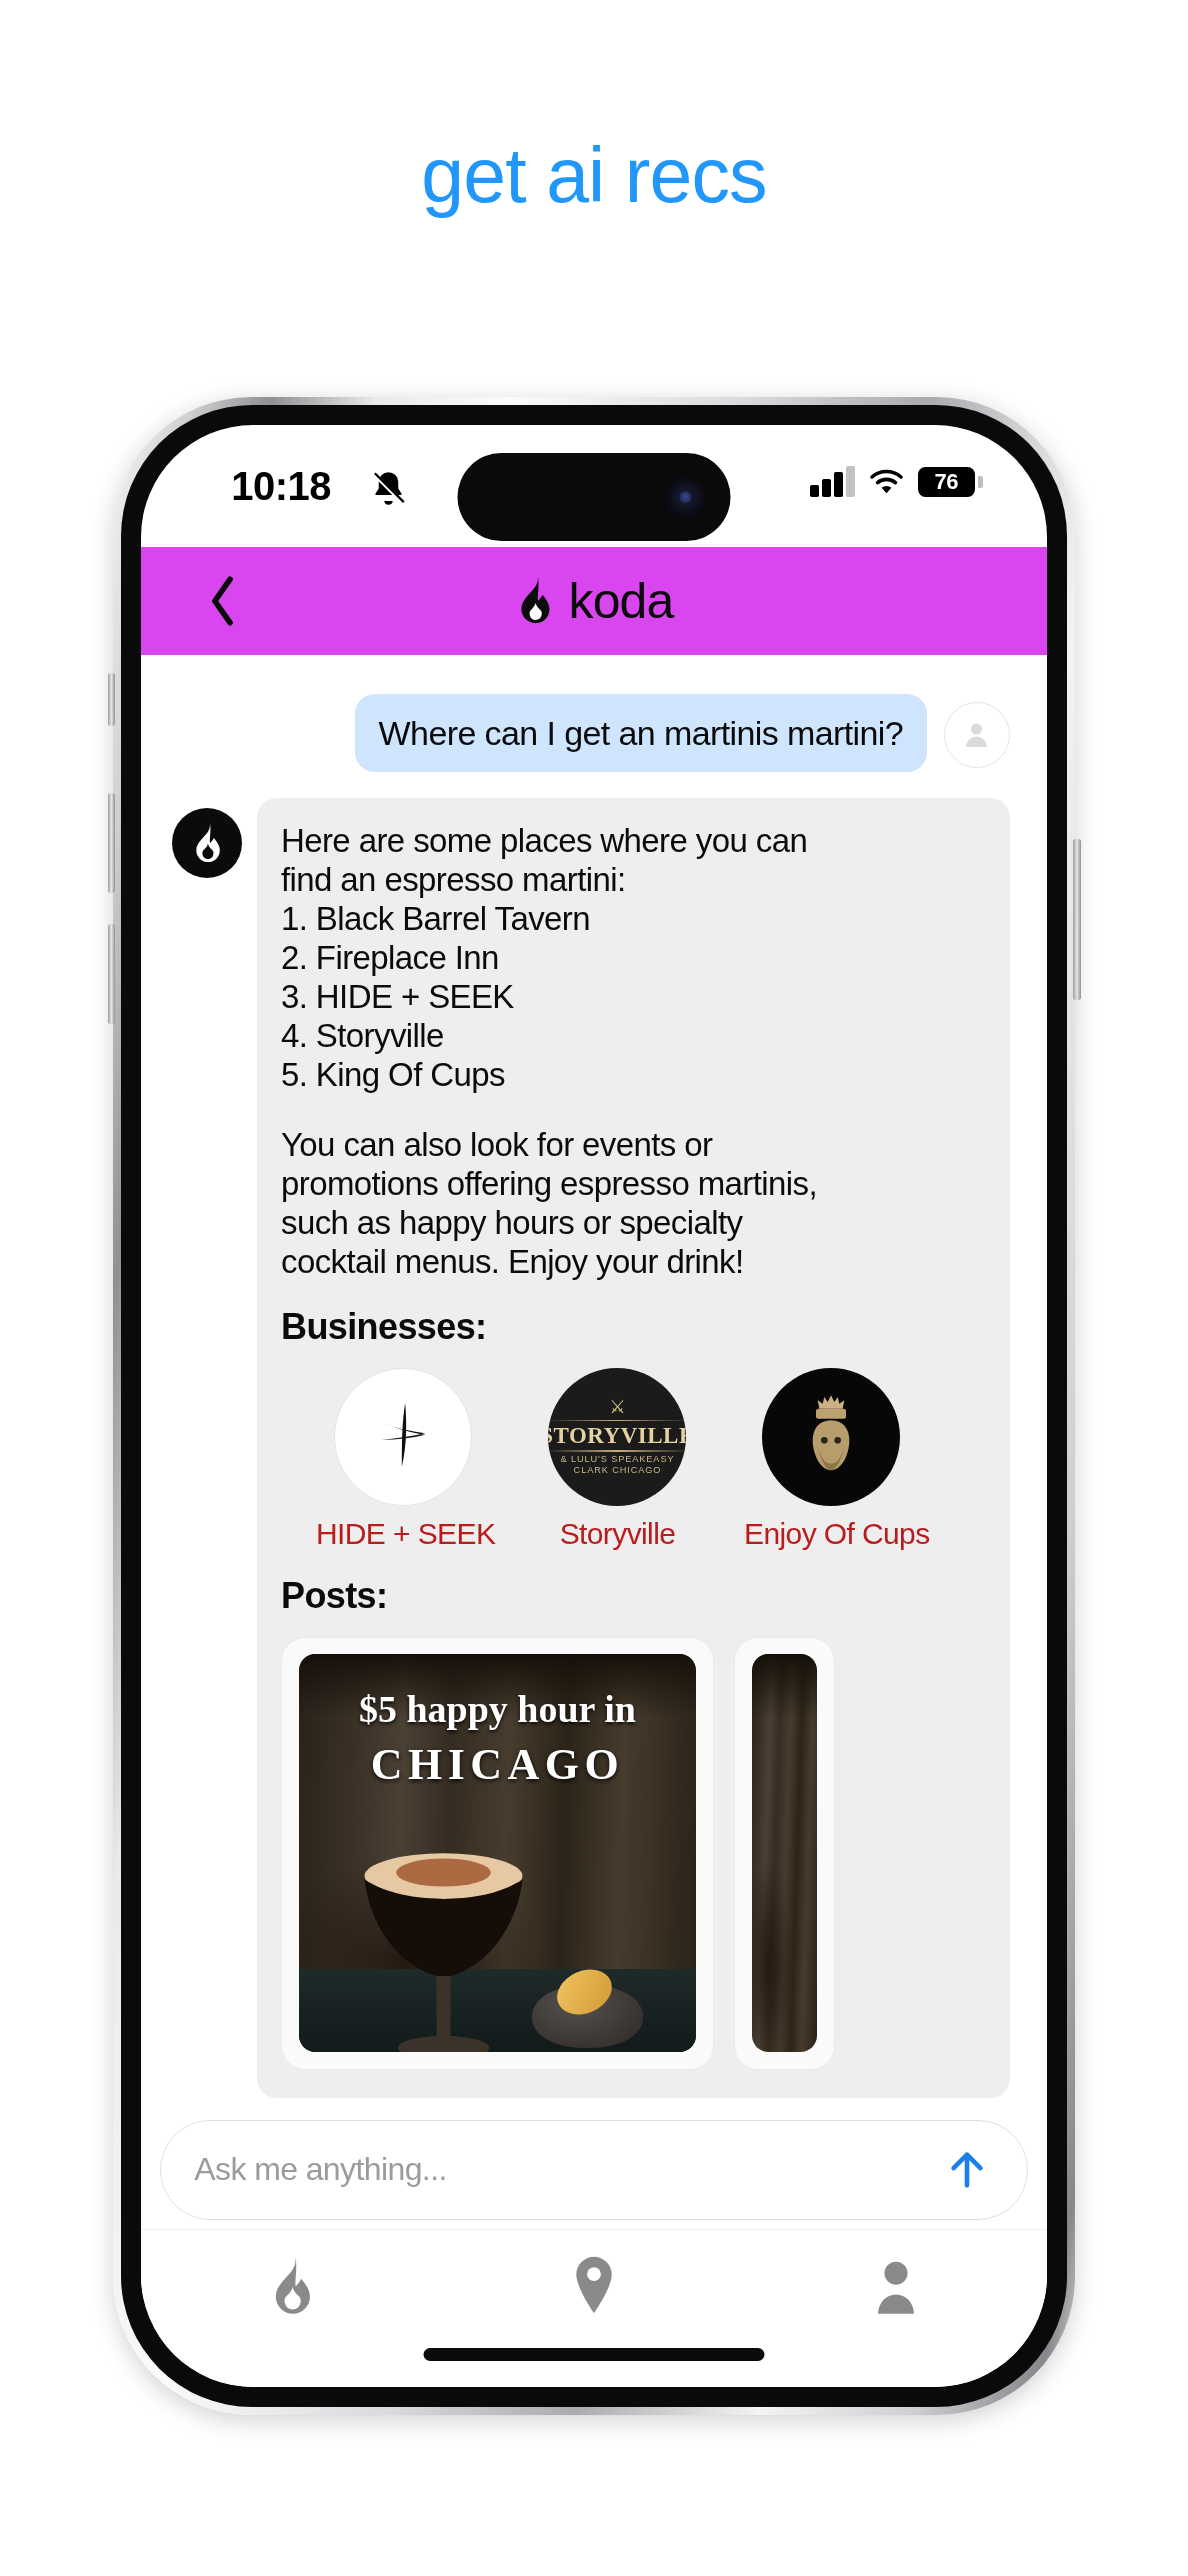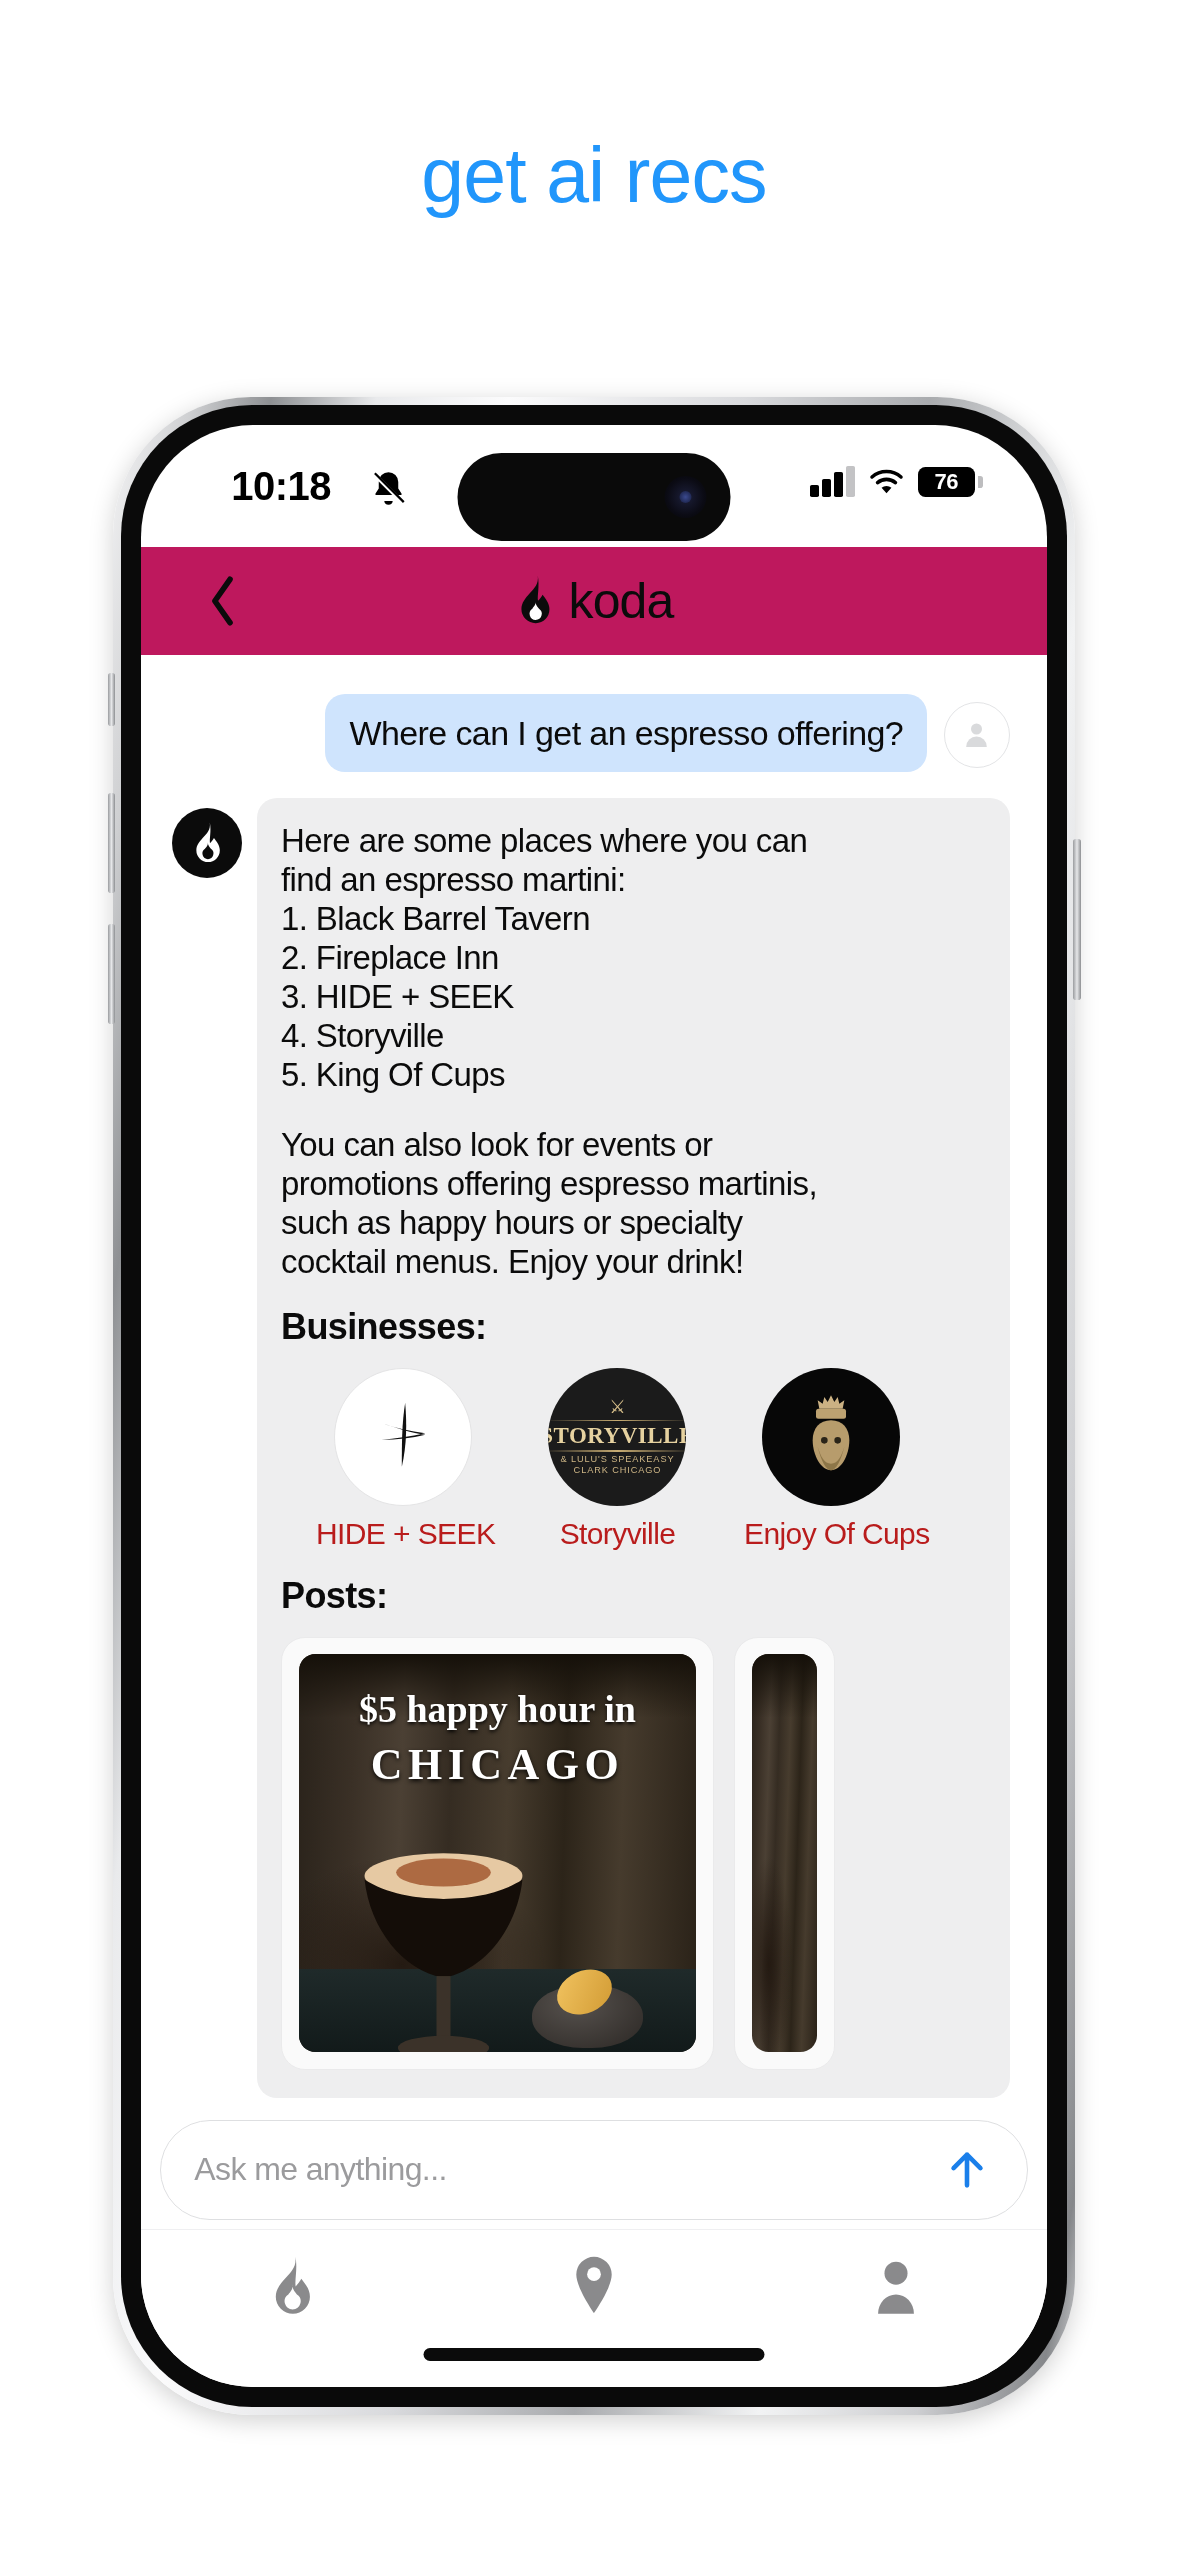--- a/index.html
+++ b/index.html
@@ -96,21 +96,21 @@
   }
   .battery span { color:#fff; font-size:22px; font-weight:700; letter-spacing:-0.5px; }
   .battery::after {
     content:''; position:absolute; right:-8.3px; top:50%; transform:translateY(-50%);
     width:5.5px; height:12px; background:#bdbdbf; border-radius: 0 2.8px 2.8px 0;
   }
 
   
   .app-header {
     position: absolute; top: 122px; left: 0; width: 100%; height: 109px;
-    background:#be185d;
+    background:#d946ef;
     border-bottom: 1.4px solid #eceef0;
     display: flex; align-items: center;
   }
   .back-btn {
     position: absolute; left: 57px; top: 50%; transform: translateY(-50%);
     width: 50px; height: 50px; display:flex; align-items:center; justify-content:center;
     cursor: pointer;
   }
   .brand {
     position: absolute; left: 50%; transform: translateX(-50%);
@@ -302,21 +302,21 @@
             <path fill="#0b0b0b" d="M13.6 0c.6 5.2-2 7.3-4.6 10.3C6.3 13.4 4 16 4 19.7A8.3 8.3 0 0 0 12.4 28c4.6 0 8-3.6 8-8.1 0-3.8-2.3-6.2-4-8.6-.8 1.4-1.6 2.4-2.7 3.6-.5-3.5 1-8-.1-14.9Z"></path>
             <path fill="#fff" d="M12.2 14.9c.4 2.4-1 3.4-1.8 4.6a3.6 3.6 0 0 0 1.9 6.6 3.6 3.6 0 0 0 2-6.6c-.8-1.1-2.2-2.2-2.1-4.6Z"></path>
           </svg>
           <div class="brand-name">koda</div>
         </div>
       </div>
 
       <div class="chat">
 
         <div class="row-user">
-          <div class="bubble-user">Where can I get an espresso offering?</div>
+          <div class="bubble-user">Where can I get an martinis martini?</div>
           <div class="avatar-user">
             <svg width="33" height="33" viewBox="0 0 24 24">
               <circle cx="12" cy="8" r="4" fill="#d9dadc"></circle>
               <path fill="#d9dadc" d="M4.5 21a7.5 7.5 0 0 1 15 0Z"></path>
             </svg>
           </div>
         </div>
 
         <div class="row-bot">
           <div class="avatar-bot">

